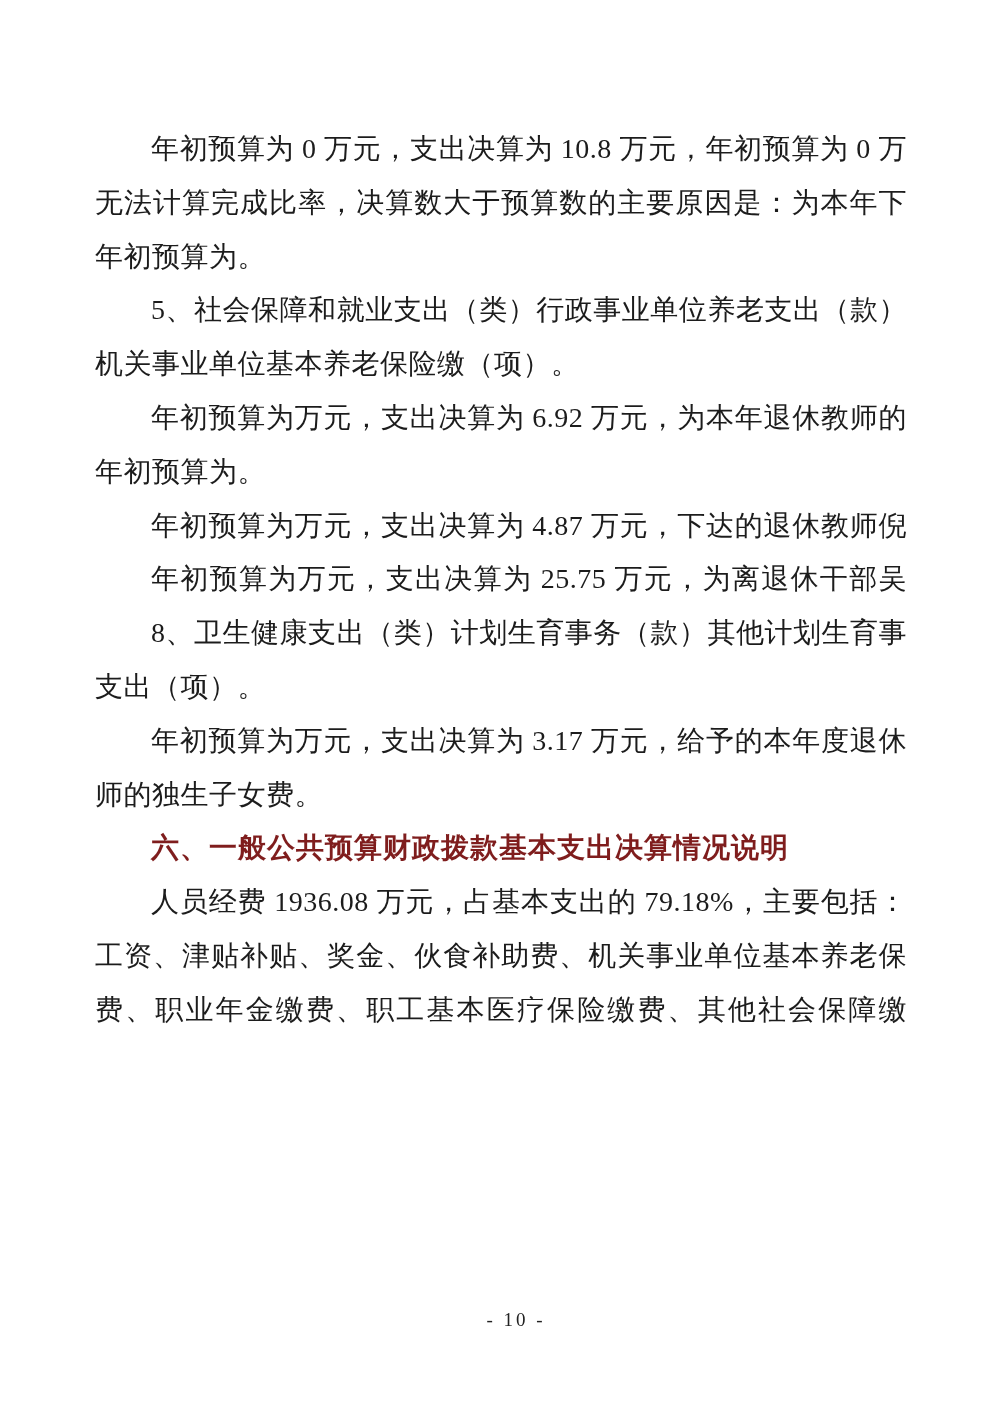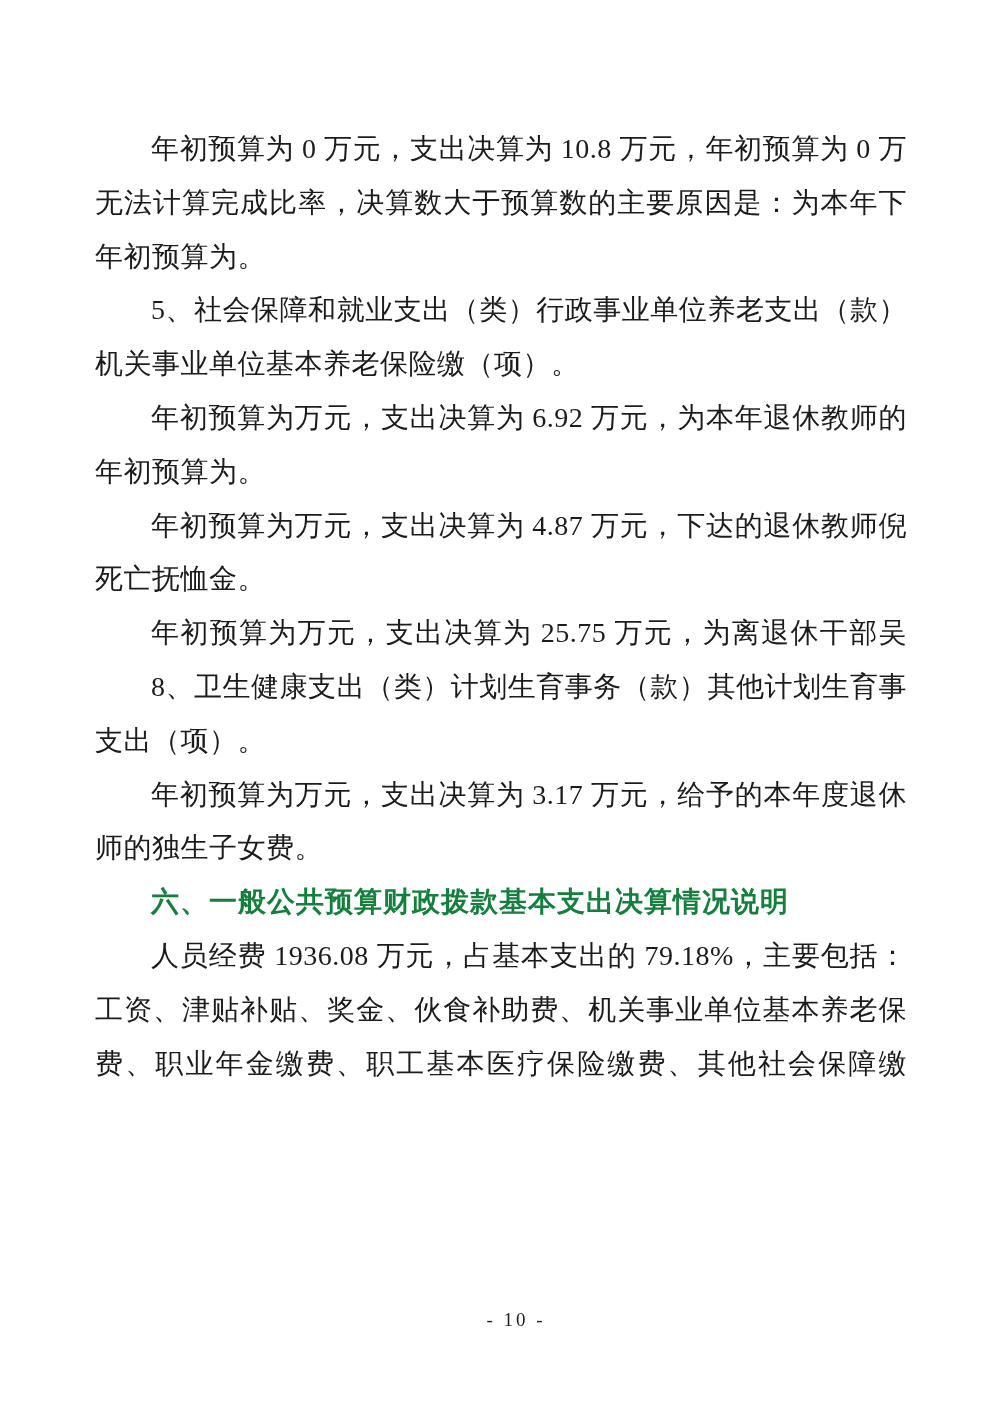--- a/index.html
+++ b/index.html
@@ -35,21 +35,21 @@
     white-space: normal;
     text-align: justify;
     text-align-last: justify;
     overflow: hidden;
   }
   .line.indent {
     text-indent: 2em;
   }
   .line.bold {
     font-weight: bold;
-    color: #15803d;
+    color: #7f1d1d;
     font-family: "Liberation Sans", "DejaVu Sans", sans-serif;
     letter-spacing: 1px;
   }
   .footer {
     position: absolute;
     left: 16px;
     top: 1306px;
     width: 100%;
     height: 28px;
     line-height: 28px;
@@ -66,21 +66,20 @@
 <div class="page">
   <div class="content" id="doc-body">
       <div class="line indent justify">年初预算为 0 万元，支出决算为 10.8 万元，年初预算为 0 万元，</div>
       <div class="line justify">无法计算完成比率，决算数大于预算数的主要原因是：为本年下达的</div>
       <div class="line">年初预算为。</div>
       <div class="line indent justify">5、社会保障和就业支出（类）行政事业单位养老支出（款）机</div>
       <div class="line">机关事业单位基本养老保险缴（项）。</div>
       <div class="line indent justify">年初预算为万元，支出决算为 6.92 万元，为本年退休教师的职</div>
       <div class="line">年初预算为。</div>
       <div class="line indent justify">年初预算为万元，支出决算为 4.87 万元，下达的退休教师倪沛</div>
-      <div class="line">死亡抚恤金。</div>
       <div class="line indent justify">年初预算为万元，支出决算为 25.75 万元，为离退休干部吴恕仁</div>
       <div class="line indent justify">8、卫生健康支出（类）计划生育事务（款）其他计划生育事务</div>
       <div class="line">支出（项）。</div>
       <div class="line indent justify">年初预算为万元，支出决算为 3.17 万元，给予的本年度退休教</div>
       <div class="line">师的独生子女费。</div>
       <div class="line indent bold">六、一般公共预算财政拨款基本支出决算情况说明</div>
       <div class="line indent justify">人员经费 1936.08 万元，占基本支出的 79.18%，主要包括：基本</div>
       <div class="line justify">工资、津贴补贴、奖金、伙食补助费、机关事业单位基本养老保险缴</div>
       <div class="line justify">费、职业年金缴费、职工基本医疗保险缴费、其他社会保障缴费、住</div>
     </div>

